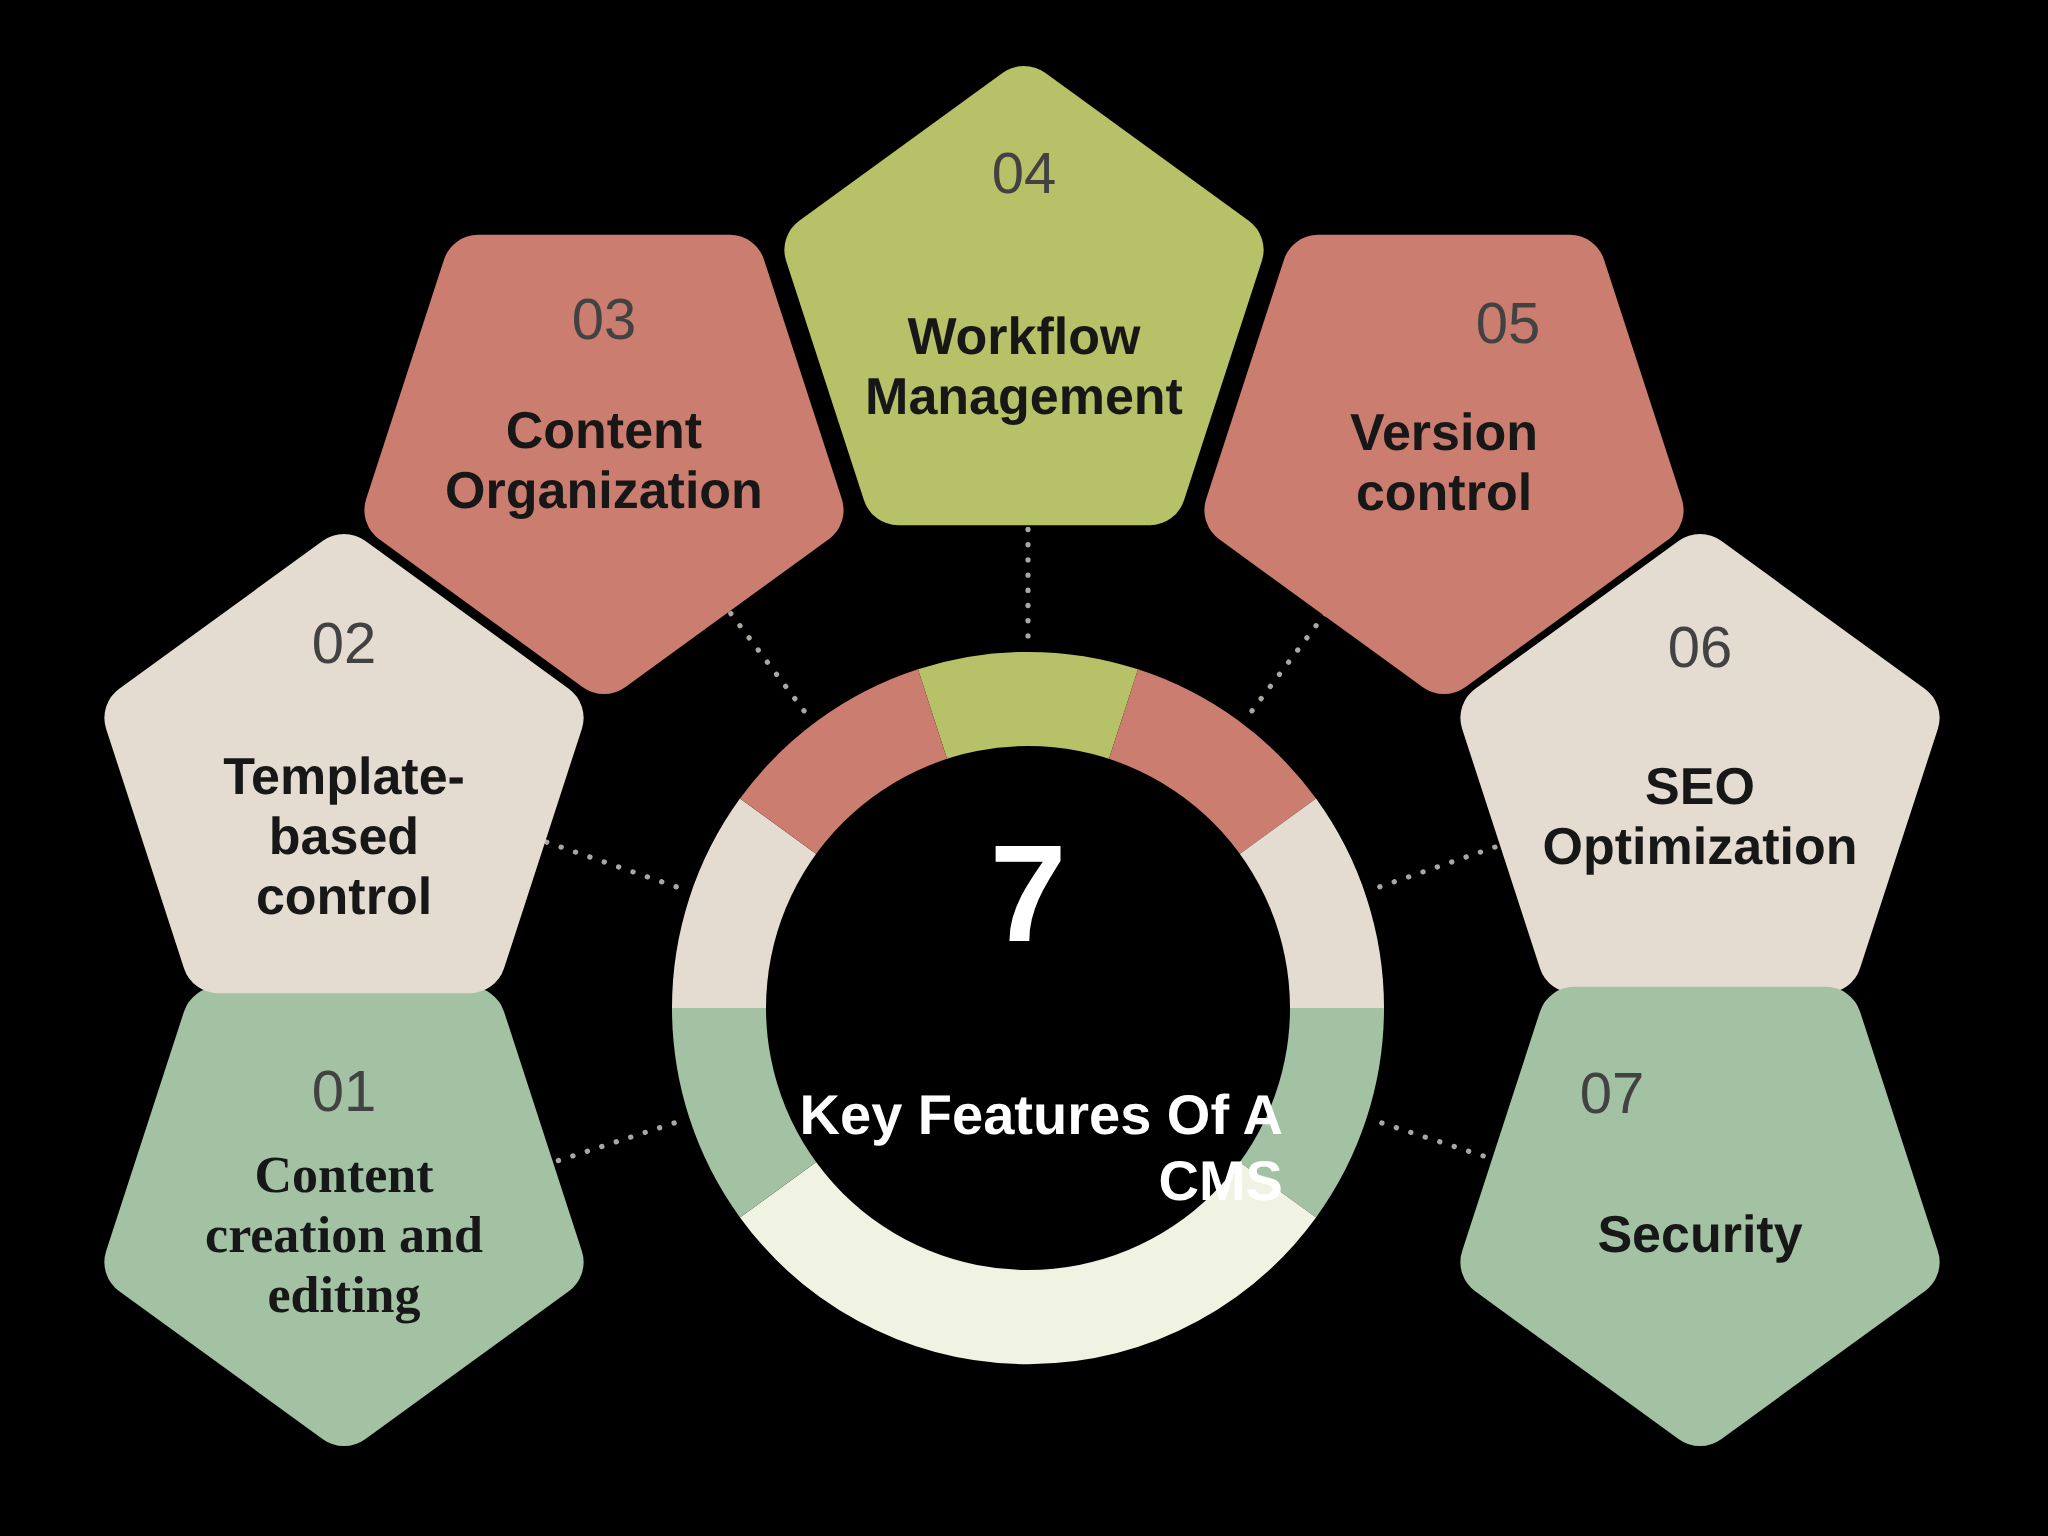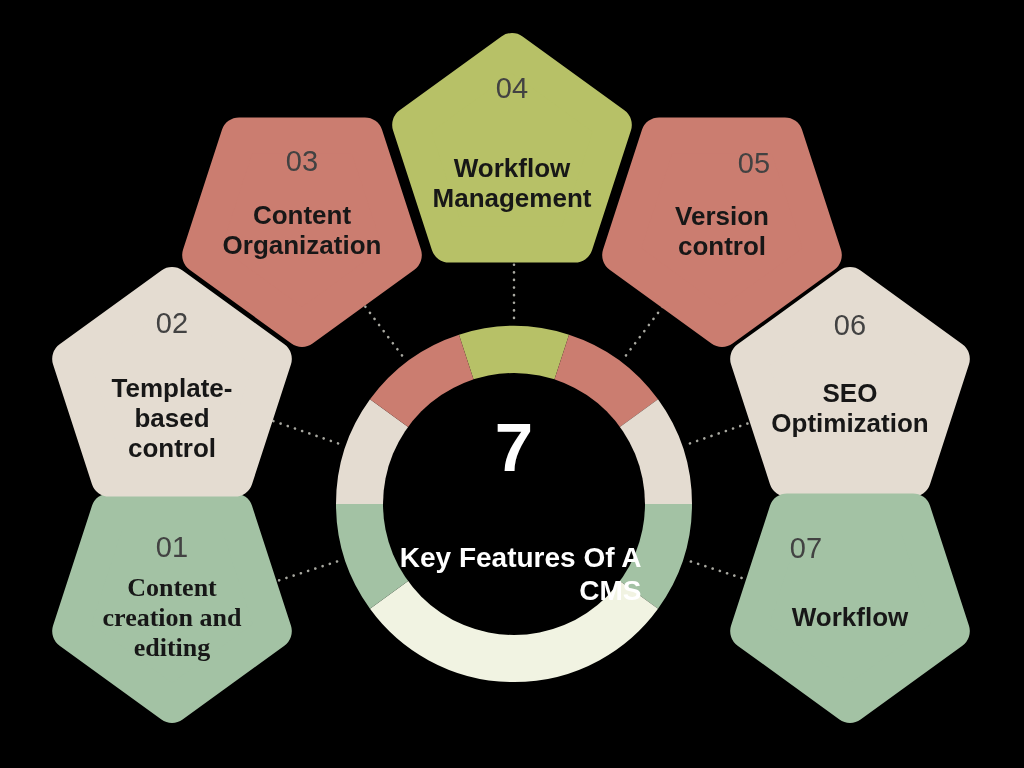--- a/index.html
+++ b/index.html
@@ -114,18 +114,18 @@
   <div class="pnum" style="left:512px; top:88px;">04</div>
   <div class="plabel" style="left:512px; top:183px; width:215px;">Workflow Management</div>
 
   <div class="pnum" style="left:754px; top:163px;">05</div>
   <div class="plabel" style="left:722px; top:231px; width:170px;">Version control</div>
 
   <div class="pnum" style="left:850px; top:325px;">06</div>
   <div class="plabel" style="left:850px; top:408px; width:205px;">SEO Optimization</div>
 
   <div class="pnum" style="left:806px; top:548px;">07</div>
-  <div class="plabel" style="left:850px; top:617px; width:200px;">Workflow</div>
+  <div class="plabel" style="left:850px; top:617px; width:200px;">Security</div>
 
   <div class="cnum">7</div>
   <div class="ctitle">Key Features Of A CMS</div>
 
 </div>
 
 </body></html>

